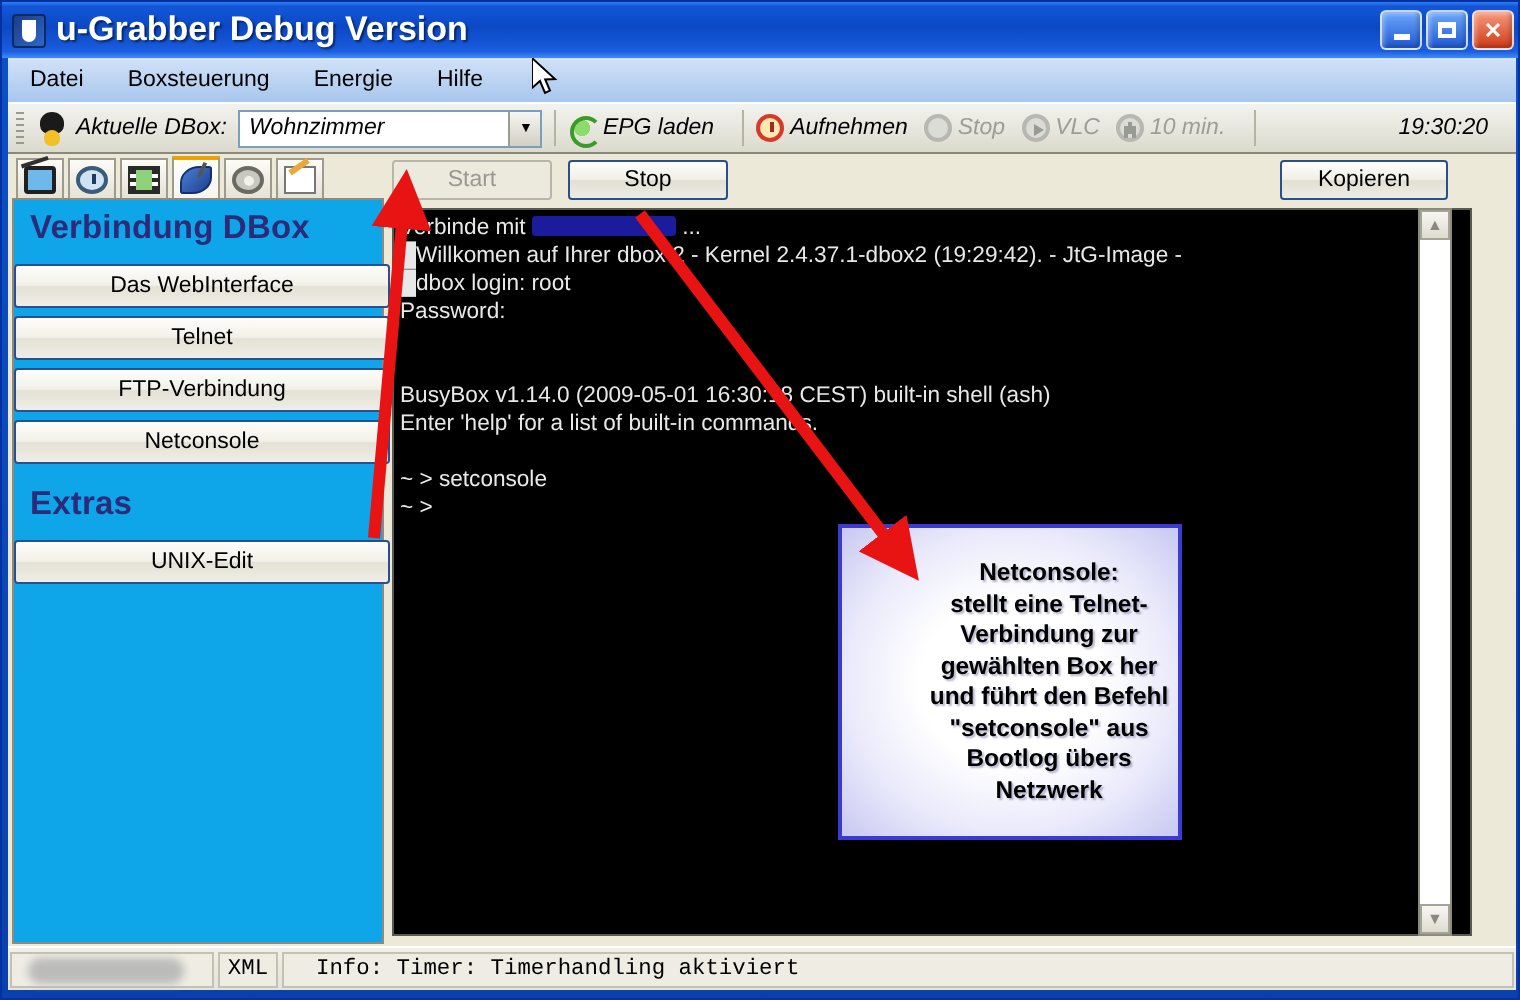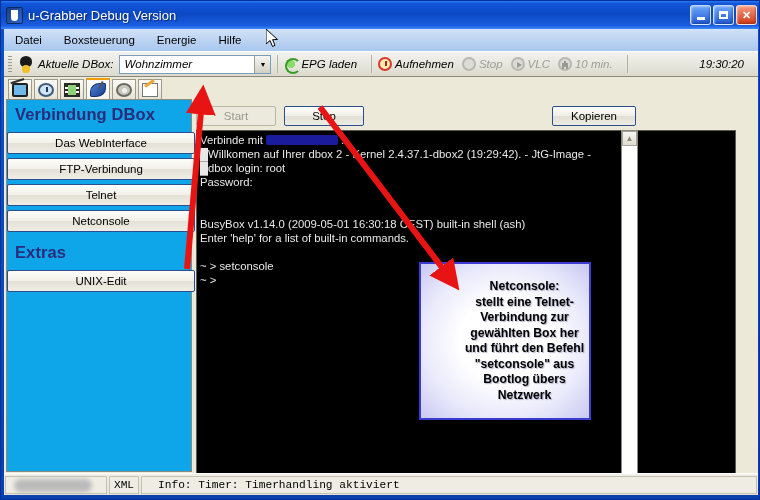--- a/index.html
+++ b/index.html
@@ -30,21 +30,21 @@
     width: 17px; height: 17px; margin-left: 5px; margin-right: 5px;
     background: linear-gradient(135deg,#1b3e86,#2e66c9);
     border: 1px solid #0b2a63; border-radius: 2px;
     position: relative; flex: none;
   }
   #app-icon::after{
     content:""; position:absolute; left:4px; top:2px; width:7px; height:11px;
     background:#fff; border-radius:0 0 4px 4px;
   }
   #title-text {
-    color: #fff; font-size: 13px; font-weight: normal;
+    color: #fff; font-size: 17px; font-weight: bold;
     text-shadow: 1px 1px 1px rgba(0,0,0,.5);
     white-space: nowrap;
   }
   #caption-buttons { margin-left: auto; display: flex; gap: 2px; padding-right: 4px; }
   .capbtn {
     width: 21px; height: 20px; border-radius: 3px;
     border: 1px solid rgba(255,255,255,.75);
     display: flex; align-items: center; justify-content: center;
     color: #fff; font-size: 11px; font-weight: bold;
     box-shadow: inset -1px -1px 2px rgba(0,0,0,.25), inset 1px 1px 2px rgba(255,255,255,.4);
@@ -165,21 +165,21 @@
     display: block; width: 188px; height: 22px; margin: 4px auto 0 auto;
     background: linear-gradient(180deg,#fdfdfb 0%, #f2f0e8 48%, #e4e1d6 52%, #efeee6 100%);
     border: 1px solid #2b4f8e;
     border-radius: 2px;
     font-size: 11.5px; color: #000;
     font-family: "Liberation Sans", sans-serif;
     cursor: default;
   }
 
   
-  #right-area { position: absolute; left: 192px; top: 1px; width: 442px; height: 394px; margin-top: 26px; }
+  #right-area { position: absolute; left: 192px; top: 1px; width: 530px; height: 394px; }
   #ctrlbar { position: relative; height: 26px; }
   .ctrl-btn {
     position: absolute; top: 2px; height: 20px;
     font-size: 11.5px; font-family: "Liberation Sans", sans-serif;
     background: linear-gradient(180deg,#fdfdfb 0%, #f1efe7 48%, #e2dfd4 52%, #edece4 100%);
     border: 1px solid #7d7b6e; border-radius: 2px; color:#000; cursor: default;
   }
   #btn-start { left: 0px; width: 80px; color:#9a9890; border-color:#b8b6aa; background:#ece9dd; }
   #btn-stop  { left: 88px; width: 80px; border: 1px solid #2b4f8e; }
   #btn-kopieren { right: 2px; width: 84px; border: 1px solid #2b4f8e; }
@@ -339,22 +339,22 @@
             <span class="ticon t-gear"></span>
           </div>
         <div class="tabicon">
             <span class="ticon t-pencil"></span>
           </div>
       </div>
 
       <div id="panel-body">
         <div class="section-title">Verbindung DBox</div>
         <button class="panel-btn">Das WebInterface</button>
+        <button class="panel-btn">Telnet</button>
         <button class="panel-btn">FTP-Verbindung</button>
-        <button class="panel-btn">Telnet</button>
         <button class="panel-btn">Netconsole</button>
         <div class="section-title" style="padding-top:11px;">Extras</div>
         <button class="panel-btn">UNIX-Edit</button>
       </div>
     </div>
 
     <div id="right-area">
       <div id="ctrlbar">
         <button class="ctrl-btn" id="btn-start">Start</button>
         <button class="ctrl-btn" id="btn-stop">Stop</button>

